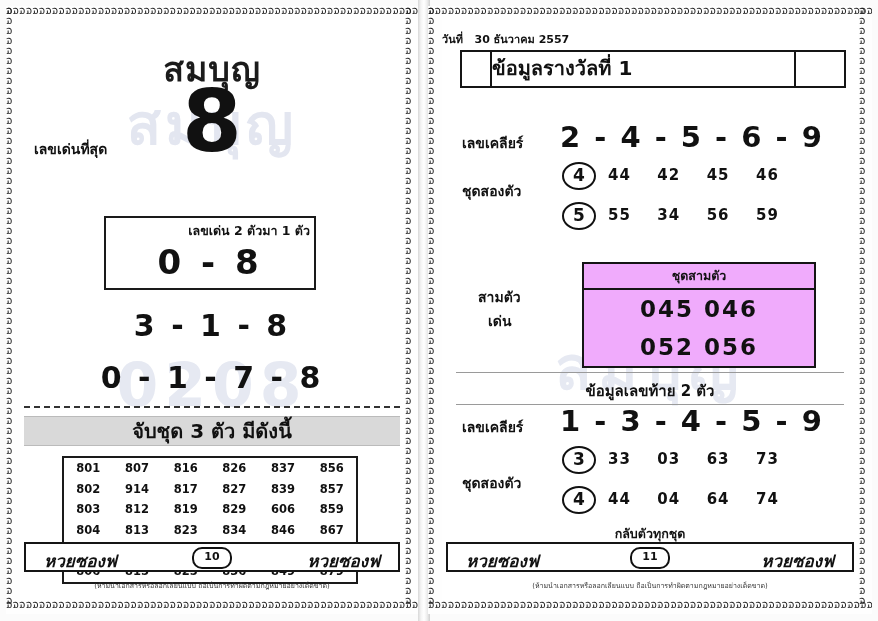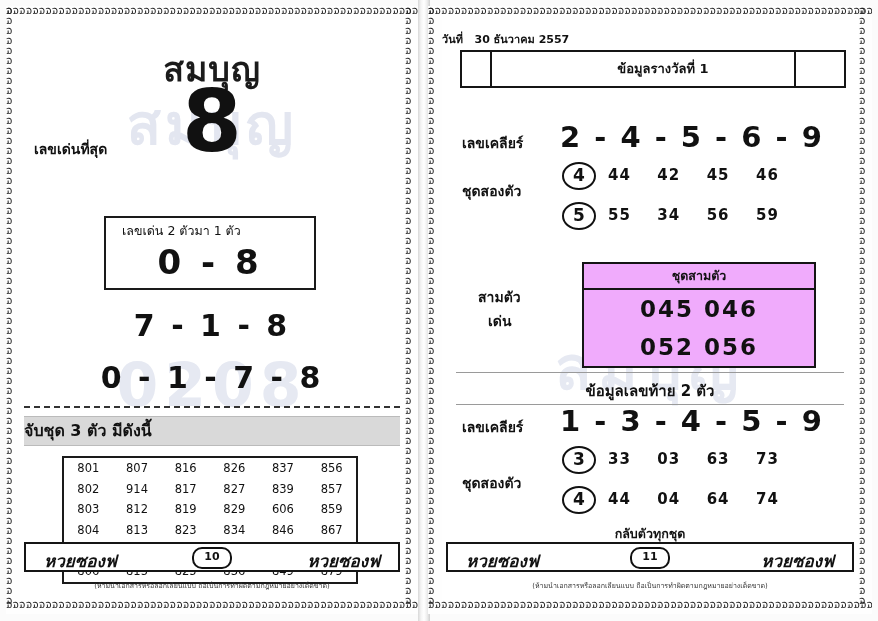--- a/index.html
+++ b/index.html
@@ -25,44 +25,44 @@
          background:linear-gradient(to right,#d8d8d8,#f4f4f4,#ffffff,#eeeeee,#cfcfcf);}
 
   
   .brand{position:absolute;left:0;right:0;top:22px;text-align:center;font-size:34px;font-weight:bold;letter-spacing:1px;color:#1b1b1b;}
   .bigeight{position:absolute;left:0;right:0;top:58px;text-align:center;font-size:86px;font-weight:bold;line-height:86px;color:#111;}
   .best{position:absolute;left:14px;top:118px;font-size:14px;font-weight:bold;}
   .watermark{position:absolute;left:0;right:0;top:60px;text-align:center;font-size:56px;font-weight:bold;color:#e3e6f0;letter-spacing:4px;z-index:0;}
   .wm2{position:absolute;left:0;right:0;top:330px;text-align:center;font-size:60px;font-weight:bold;color:#e6e9f2;letter-spacing:6px;z-index:0;}
 
   .box2{position:absolute;left:84px;top:196px;width:208px;border:2px solid #1a1a1a;background:#fff;z-index:2;}
-  .box2 .cap{text-align:left;font-size:12.5px;font-weight:normal;padding:3px 16px 1px;}
+  .box2 .cap{text-align:right;font-size:12.5px;font-weight:bold;padding:3px 4px 1px;}
   .box2 .val{text-align:center;font-size:34px;font-weight:bold;letter-spacing:4px;padding:0 0 6px;}
 
   .row3{position:absolute;left:0;right:0;top:288px;text-align:center;font-size:30px;font-weight:bold;letter-spacing:3px;z-index:2;}
   .row4{position:absolute;left:0;right:0;top:340px;text-align:center;font-size:30px;font-weight:bold;letter-spacing:3px;z-index:2;}
 
   .dash{position:absolute;left:4px;right:4px;top:386px;border-top:2px dashed #333;}
   .band{position:absolute;left:4px;right:4px;top:396px;height:28px;background:#d9d9d9;border-top:1px solid #bbb;border-bottom:1px solid #bbb;}
-  .band .t{font-size:16px;font-weight:bold;line-height:28px;}
+  .band .t{text-align:center;font-size:20px;font-weight:bold;line-height:28px;}
 
   .grid{position:absolute;left:42px;top:436px;width:292px;border:2px solid #1a1a1a;background:#fff;}
   .grid table{width:100%;border-collapse:collapse;}
-  .grid td{font-size:11.5px;font-weight:normal;text-align:center;padding:3.3px 0;}
+  .grid td{font-size:11.5px;font-weight:bold;text-align:center;padding:3.3px 0;}
 
   .footbar{position:absolute;left:4px;right:4px;bottom:28px;height:26px;border:2px solid #151515;background:#fff;}
   .footbar .fl{position:absolute;left:18px;top:3px;font-size:17px;font-weight:bold;font-style:italic;}
   .footbar .fr{position:absolute;right:18px;top:3px;font-size:17px;font-weight:bold;font-style:italic;}
   .pagebubble{position:absolute;left:50%;transform:translateX(-50%);top:3px;width:36px;height:18px;border:2px solid #111;border-radius:10px;text-align:center;font-size:11px;font-weight:bold;line-height:16px;background:#fff;}
   .legal{position:absolute;left:0;right:0;bottom:9px;text-align:center;font-size:7px;color:#333;}
 
   
   .datetop{position:absolute;left:0;right:0;top:10px;font-size:11px;font-weight:bold;}
   .titlebox{position:absolute;left:48px;top:30px;width:310px;height:34px;border:2px solid #151515;background:#fff;}
-  .titlebox .t{text-align:center;font-size:13px;font-weight:bold;line-height:33px;padding-left:32px;}
+  .titlebox .t{font-size:20px;font-weight:bold;line-height:33px;}
   .tb-l{position:absolute;left:18px;top:30px;width:36px;height:34px;border:2px solid #151515;background:#fff;}
   .tb-r{position:absolute;left:352px;top:30px;width:48px;height:34px;border:2px solid #151515;background:#fff;}
 
   .lbl{position:absolute;font-size:14px;font-weight:bold;}
   .bigrow{position:absolute;font-size:29px;font-weight:bold;letter-spacing:2px;}
 
   .circ{position:absolute;width:30px;height:24px;border:2px solid #111;border-radius:50%;text-align:center;font-size:17px;font-weight:bold;line-height:23px;background:#fff;}
   .pairs{position:absolute;font-size:15px;font-weight:bold;letter-spacing:1px;}
 
   .box3{position:absolute;left:140px;top:242px;width:230px;border:2px solid #151515;background:#f0abfc;}
@@ -92,21 +92,21 @@
 
       <div class="brand">สมบุญ</div>
       <div class="bigeight">8</div>
       <div class="best">เลขเด่นที่สุด</div>
 
       <div class="box2">
         <div class="cap">เลขเด่น 2 ตัวมา 1 ตัว</div>
         <div class="val">0 - 8</div>
       </div>
 
-      <div class="row3">7 - 1 - 8</div>
+      <div class="row3">3 - 1 - 8</div>
       <div class="row4">0 - 1 - 7 - 8</div>
 
       <div class="dash"></div>
       <div class="band">
         <div class="t">จับชุด 3 ตัว มีดังนี้</div>
       </div>
 
       <div class="grid">
         <table>
           <tbody id="grid-body">

